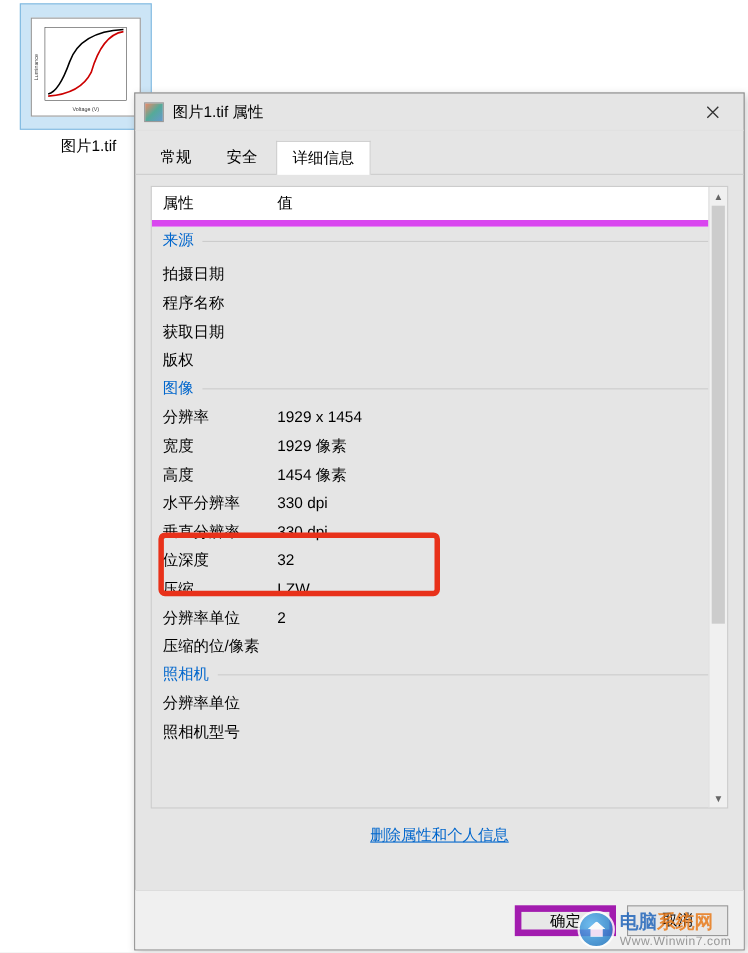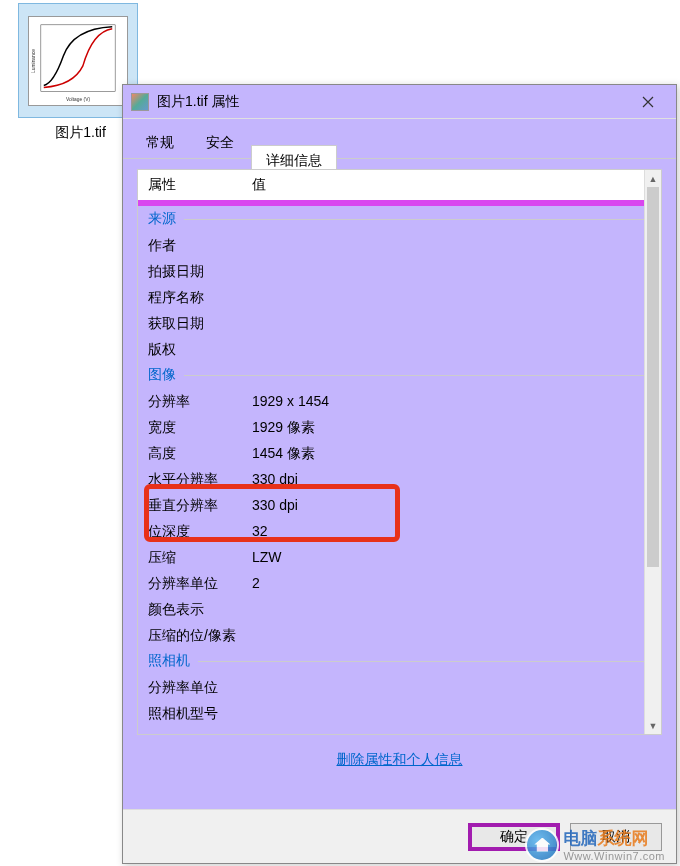--- a/index.html
+++ b/index.html
@@ -45,21 +45,21 @@
       color: #000;
     }
     
     
     .dialog {
       position: absolute;
       left: 122px;
       top: 84px;
       width: 555px;
       height: 780px;
-      background: #c4b5fd;
+      background: #e5e5e5;
       border: 1px solid #888;
       box-shadow: 2px 2px 8px rgba(0,0,0,0.2);
     }
     .titlebar {
       height: 34px;
       display: flex;
       align-items: center;
       padding: 0 8px;
       border-bottom: 1px solid #e0e0e0;
     }
@@ -95,21 +95,21 @@
       font-size: 14px;
       border: 1px solid transparent;
       border-bottom: none;
       cursor: pointer;
       margin-right: 2px;
     }
     .tab.active {
       border-color: #ccc;
       background: #fff;
       position: relative;
-      top: 18px;
+      top: 1px;
     }
     
     
     .details-panel {
       margin: 10px 14px 4px 14px;
       border: 1px solid #ccc;
       height: 566px;
       position: relative;
       overflow: hidden;
     }
@@ -215,21 +215,21 @@
     .btn {
       min-width: 92px;
       height: 28px;
       border: 1px solid #999;
       background: #e8e8e8;
       font-size: 14px;
       cursor: pointer;
       font-family: inherit;
     }
     .btn.primary {
-      border: 4px solid #a21caf;
+      border: 6px solid #a21caf;
     }
     
     
     .watermark {
       position: absolute;
       right: 15px;
       bottom: 4px;
       display: flex;
       align-items: center;
       gap: 4px;
@@ -291,21 +291,20 @@
 
   <div class="details-panel">
     <div class="details-header">
       <div class="col-prop">属性</div>
       <div class="col-val">值</div>
     </div>
 
     <div class="details-body">
       <div class="section-header">来源</div>
       <div class="prop-row">
-          <div class="prop-name">作者</div>
           <div class="prop-value"></div>
         </div>
       <div class="prop-row">
           <div class="prop-name">拍摄日期</div>
           <div class="prop-value"></div>
         </div>
       <div class="prop-row">
           <div class="prop-name">程序名称</div>
           <div class="prop-value"></div>
         </div>
@@ -343,24 +342,20 @@
           <div class="prop-name">位深度</div>
           <div class="prop-value">32</div>
         </div>
       <div class="prop-row">
           <div class="prop-name">压缩</div>
           <div class="prop-value">LZW</div>
         </div>
       <div class="prop-row">
           <div class="prop-name">分辨率单位</div>
           <div class="prop-value">2</div>
-        </div>
-      <div class="prop-row">
-          <div class="prop-name">颜色表示</div>
-          <div class="prop-value"></div>
         </div>
       <div class="prop-row">
           <div class="prop-name">压缩的位/像素</div>
           <div class="prop-value"></div>
         </div>
 
       <div class="section-header">照相机</div>
       <div class="prop-row">
           <div class="prop-name">分辨率单位</div>
           <div class="prop-value"></div>

